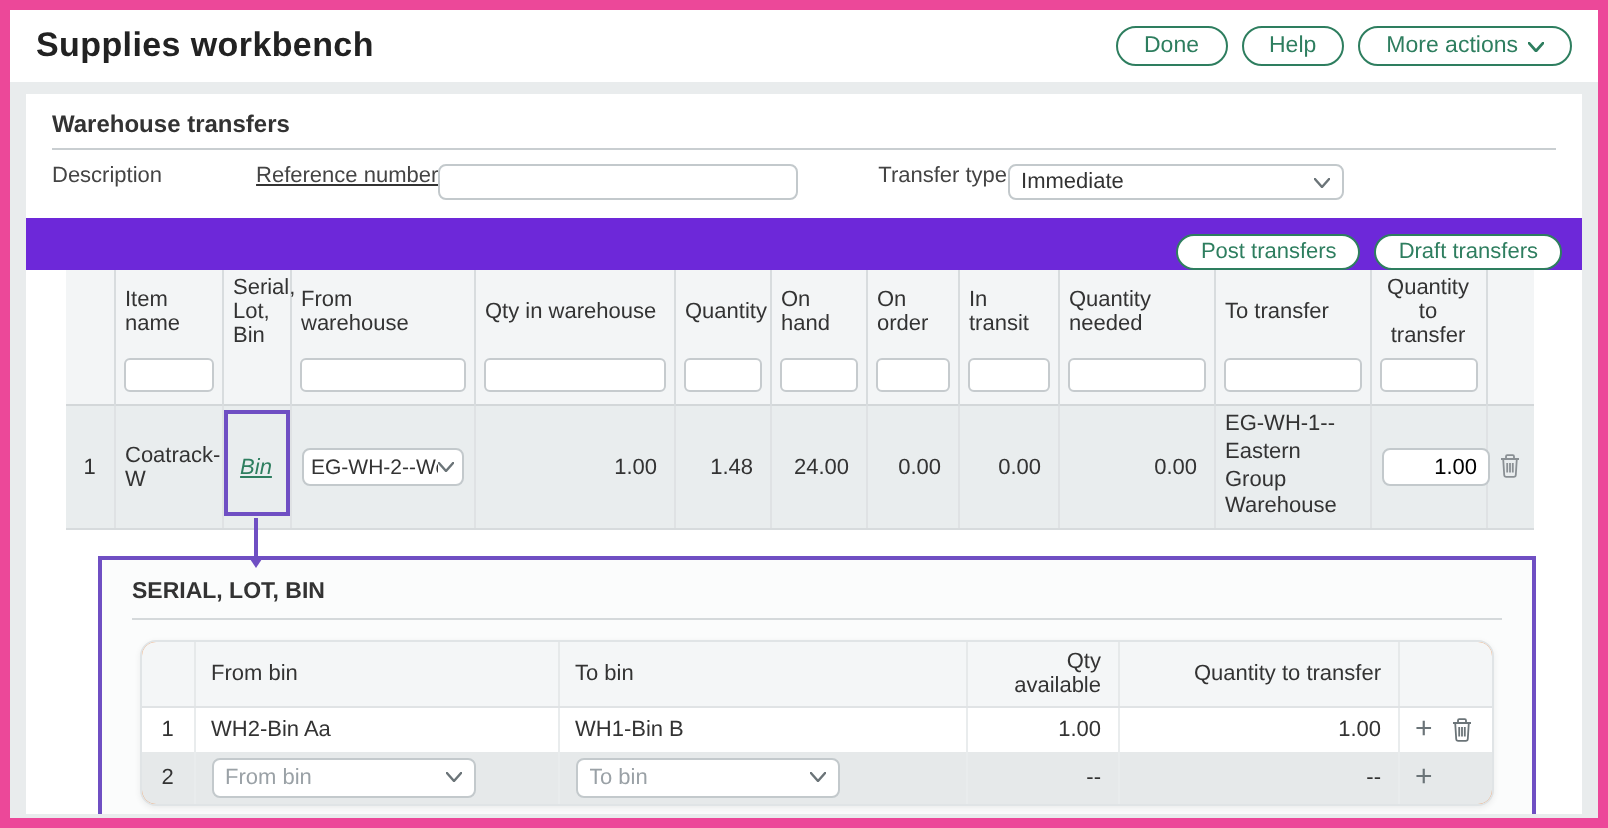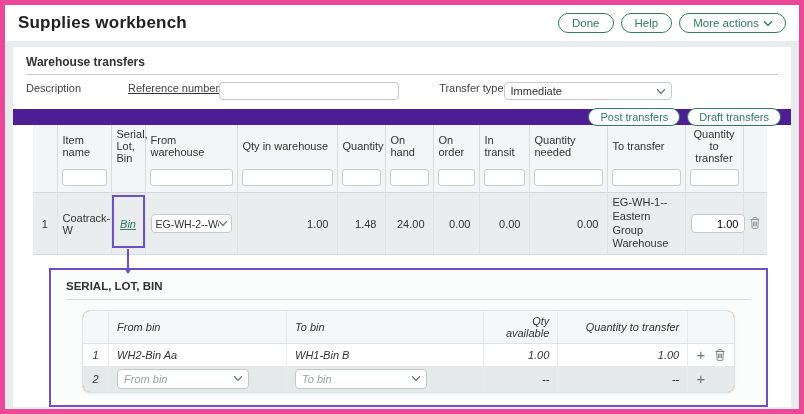--- a/index.html
+++ b/index.html
@@ -31,21 +31,21 @@
   .f-ref { margin-left: 47px; text-decoration: underline; }
   .f-ref .text-input { width: 180px; }
   .f-type { margin-left: 40px; }
   .select-box { height: 18px; border: 1px solid #c3c9cc; border-radius: 4px; background: #fff; font-size: 11px;
                 display: flex; align-items: center; justify-content: space-between; padding: 0 6px; cursor: pointer; }
   .f-type .select-box { width: 168px; }
   .select-box .val { white-space: nowrap; overflow: hidden; }
   .placeholder { color: #9aa1a6; }
 
   
-  .band { height: 16px; background: #4c1d95; display: flex; align-items: center; justify-content: flex-end; gap: 7px; padding: 0 10px; }
+  .band { height: 26px; background: #6d28d9; display: flex; align-items: flex-end; justify-content: flex-end; gap: 7px; padding: 0 10px; }
   .band .pill-btn { padding: 2px 11px; font-size: 11px; }
 
   
   table.grid { border-collapse: collapse; table-layout: fixed; width: 734px; margin-left: 20px; font-size: 11px; }
   .grid th { background: #f3f5f6; font-weight: normal; color: #333; text-align: left; vertical-align: middle;
              padding: 3px 5px; border-right: 1px solid #d8dcde; }
   .grid th:last-child { border-right: none; }
   .grid th.ctr { text-align: center; }
   .grid tr.filters td { background: #f3f5f6; padding: 2px 4px 6px; border-right: 1px solid #d8dcde; }
   .grid tr.filters td:last-child { border-right: none; }
@@ -63,22 +63,22 @@
   .annot-box { position: absolute; left: 0; right: 0; top: 2px; bottom: 6px; border: 2px solid #6f4fc3; pointer-events: none; }
   .annot-arrow { position: absolute; left: 50%; margin-left: -1px; bottom: -16px; width: 2px; height: 21px;
                  background: #6f4fc3; pointer-events: none; z-index: 5; }
   .annot-arrow::after { content: ""; position: absolute; bottom: -4px; left: -3px;
                         border-left: 4px solid transparent; border-right: 4px solid transparent; border-top: 6px solid #6f4fc3; }
   .towh { line-height: 1.25; }
 
   
   .bin-panel { margin: 13px 23px 0 36px; border: 2px solid #6f4fc3; background: #fbfcfc; padding: 7px 15px 12px; }
   .panel-title { font-size: 11.5px; font-weight: bold; color: #333; padding: 3px 0 7px; border-bottom: 1px solid #d5d9db; }
-  .subcard { margin: 10px 16px 0; background: #f97316; border: 1px solid #e0e4e6; border-radius: 8px;
-             box-shadow: 0 1px 3px rgba(0,0,0,.07); overflow: hidden; font-style: italic; }
+  .subcard { margin: 10px 4px 0; background: #f97316; border: 1px solid #e0e4e6; border-radius: 8px;
+             box-shadow: 0 1px 3px rgba(0,0,0,.07); overflow: hidden; }
   table.sub { width: 100%; border-collapse: collapse; font-size: 11px; }
   .sub th { background: #f4f6f7; font-weight: normal; color: #333; text-align: left; padding: 4px 8px;
             border-bottom: 1px solid #e0e3e5; border-right: 1px solid #e6e9ea; }
   .sub th:last-child { border-right: none; }
   .sub th.num { text-align: right; }
   .sub td { padding: 3px 8px; border-right: 1px solid #e9eced; height: 22px; vertical-align: middle; }
   .sub td:last-child { border-right: none; }
   .sub tr.r1 td { background: #fff; }
   .sub tr.r2 td { background: #e6e9ea; }
   .sub .select-box { width: 132px; height: 20px; }

